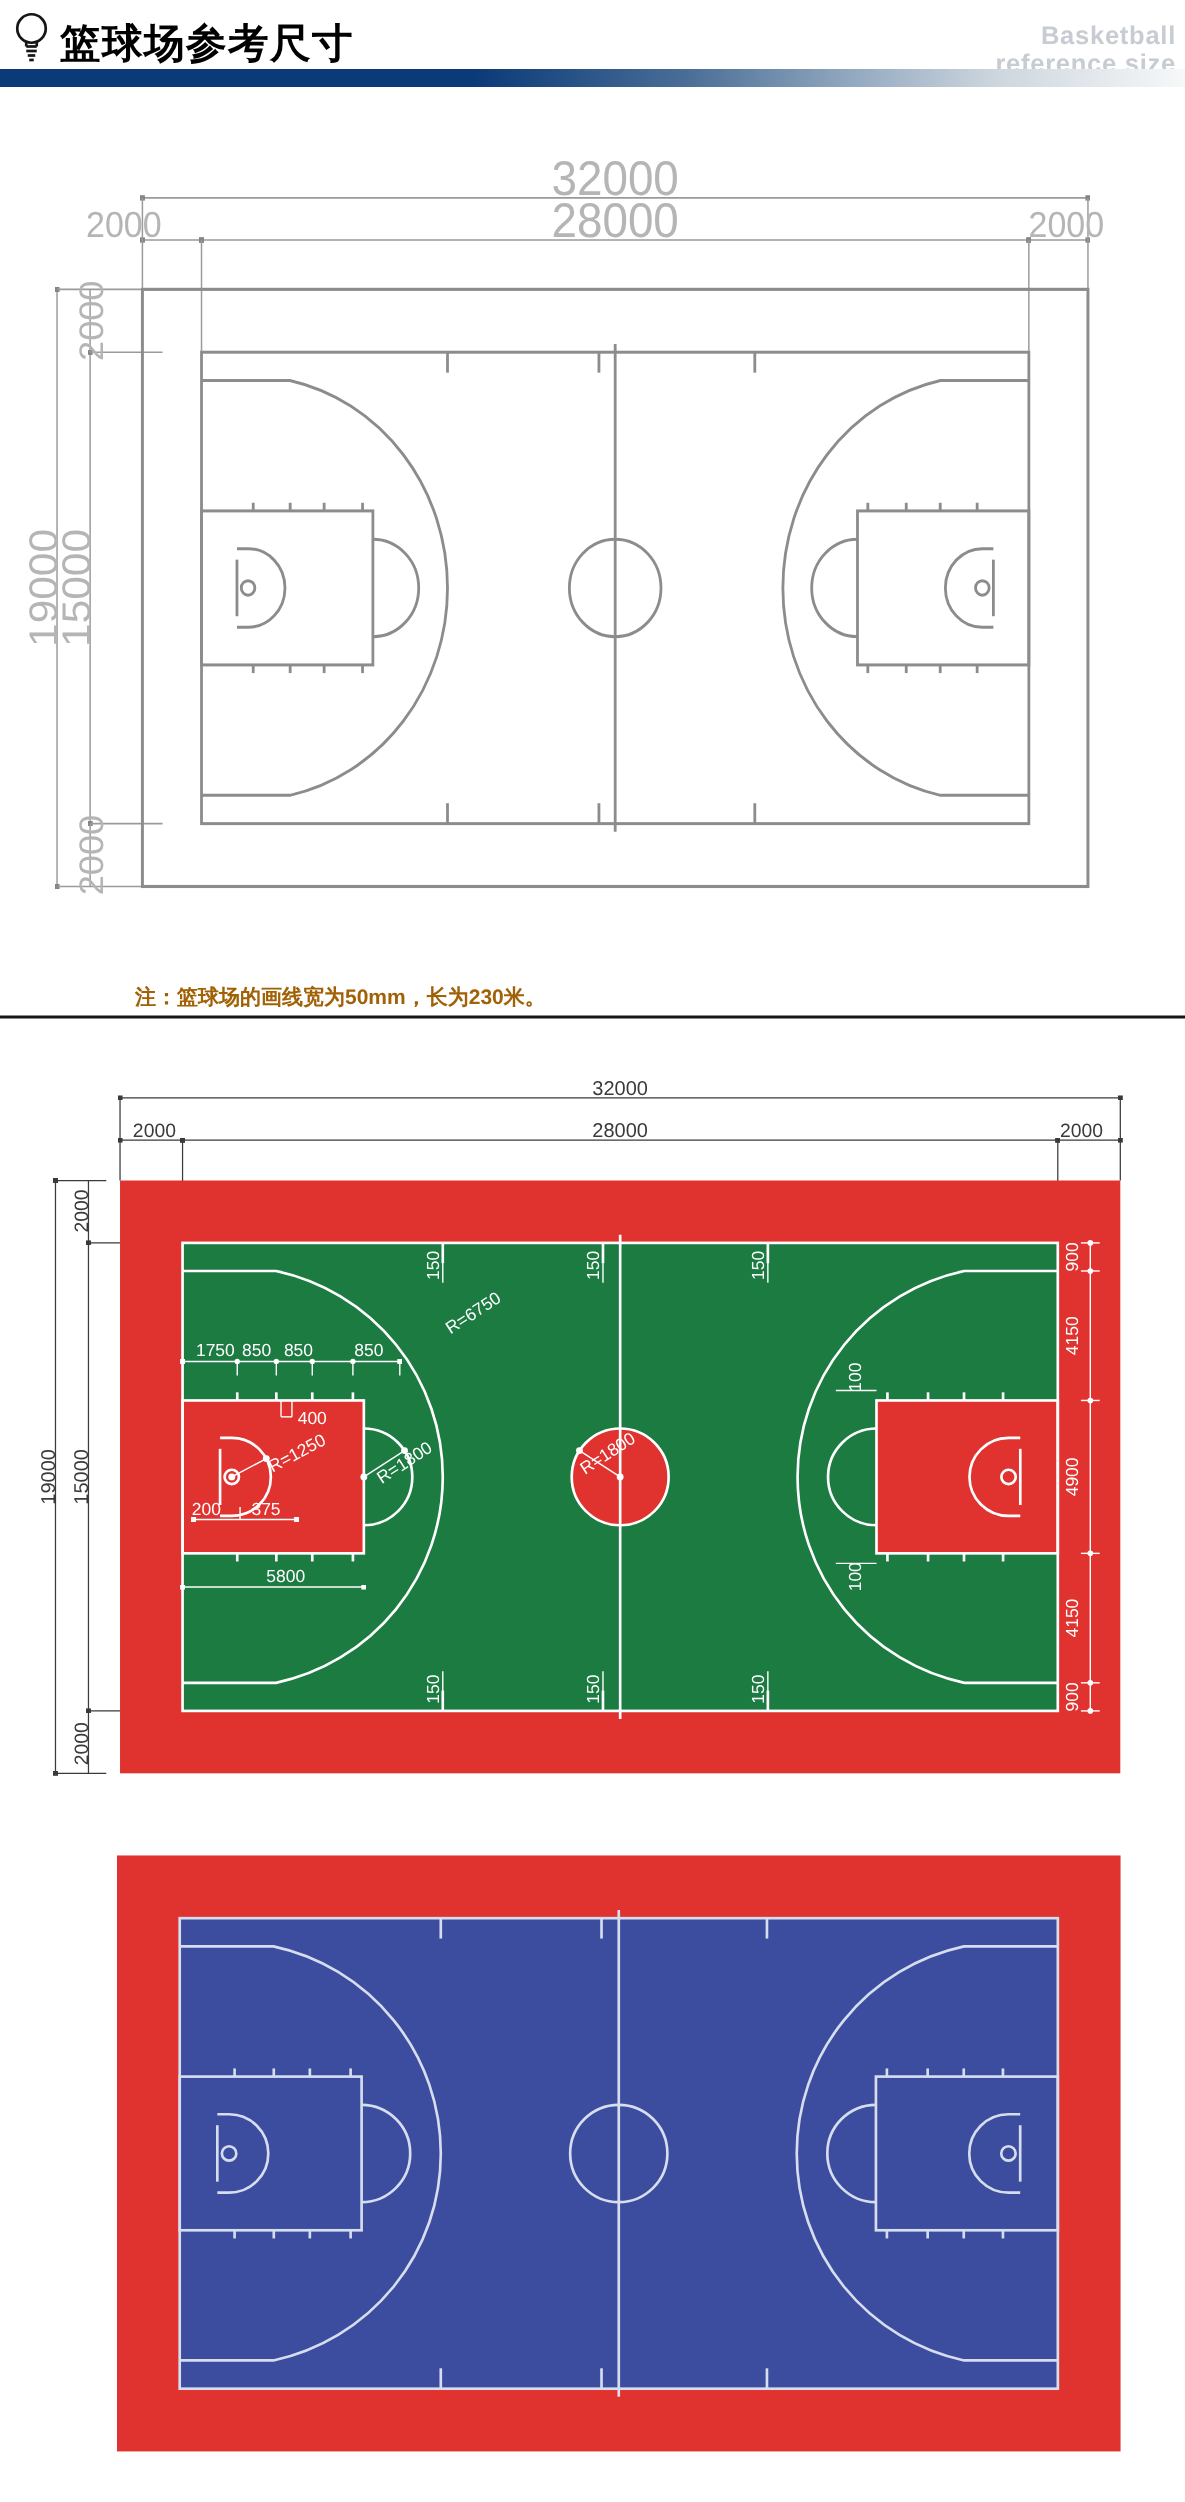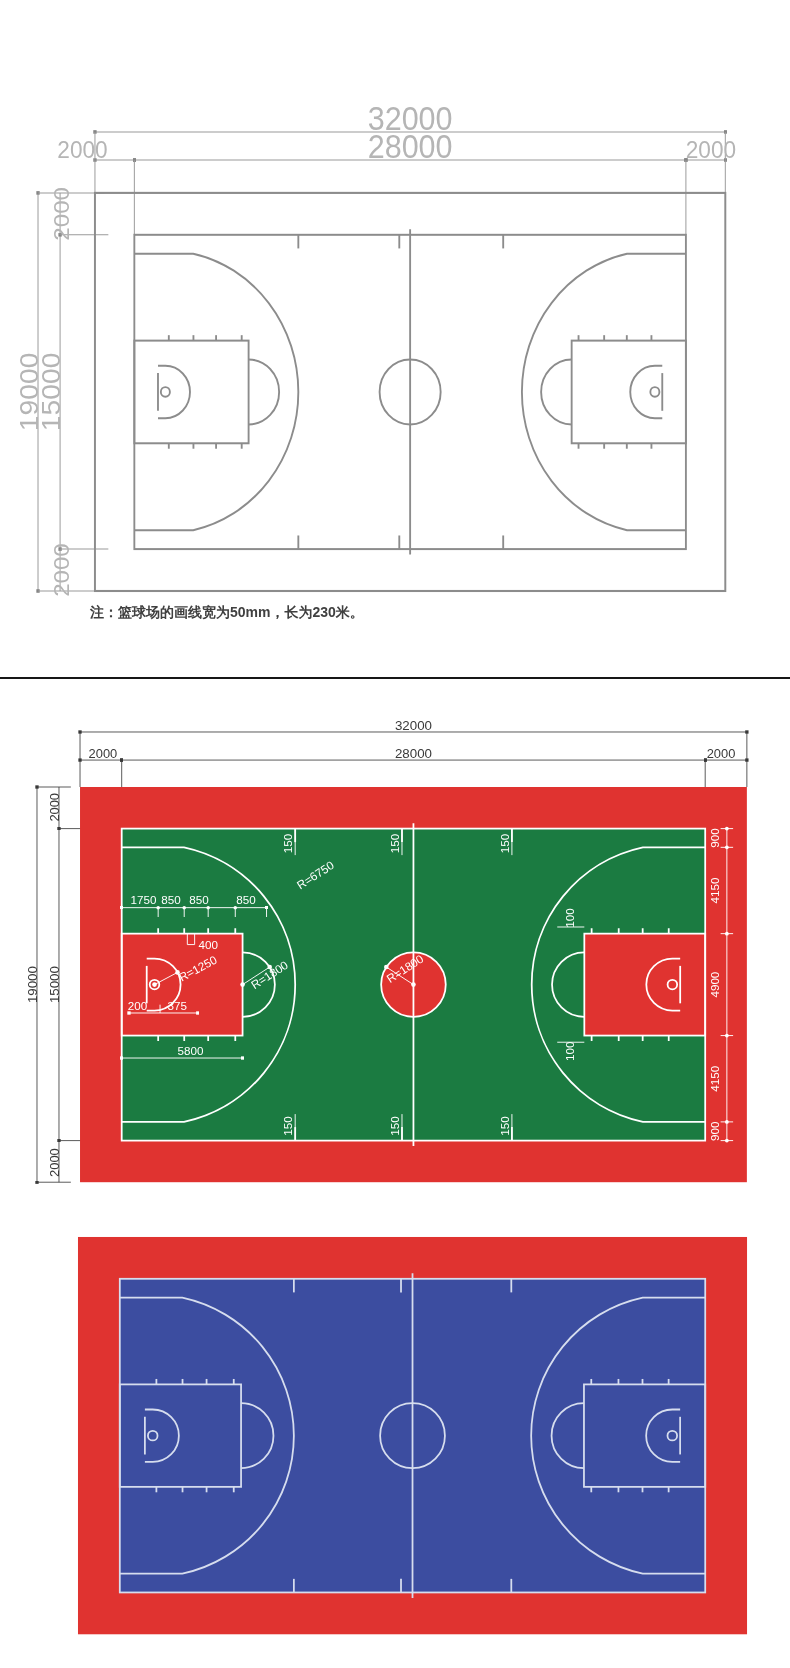--- a/index.html
+++ b/index.html
@@ -5,21 +5,21 @@
   *{margin:0;padding:0;box-sizing:border-box}
   html,body{width:790px;height:1668px}
   body{position:relative;background:#fff;font-family:"Liberation Sans",sans-serif;overflow:hidden}
   .page{position:absolute;inset:0}
   header{position:absolute;top:0;left:0;right:0;height:62px}
   .bulb{position:absolute;left:8px;top:6px;width:26px;height:38px}
   .title{position:absolute;left:40px;top:11px;font-size:27px;font-weight:bold;color:#000;letter-spacing:1px;white-space:nowrap}
   .bar{position:absolute;top:46px;left:0;width:790px;height:12px;
        background:linear-gradient(90deg,var(--navy_bar) 0%,var(--navy_bar) 40%,#4a6e96 58%,#93a9c0 72%,#cdd6de 84%,#f6f8f9 100%)}
   .ebrand{position:absolute;right:6px;top:14px;text-align:right;font-weight:bold;font-size:17px;line-height:19px;color:#c7ccd2;letter-spacing:.5px}
-  .note{position:absolute;left:90px;top:604px;font-size:14px;font-weight:bold;color:#404040}
+  .note{position:absolute;left:90px;top:656px;font-size:14px;font-weight:bold;color:#a16207}
   .divider{position:absolute;left:0;top:677px;width:790px;height:2px;background:#161616}
   svg.diagram{position:absolute;display:block}
   #d1{left:0;top:85px;width:745px;height:515px}
   #d2{left:0;top:670px;width:760px;height:525px}
   #d3{left:0;top:1210px;width:760px;height:450px}
   svg text{font-family:"Liberation Sans",sans-serif}
   .dl1{stroke:var(--dim_line_gray);stroke-width:50;fill:none}
   .dt1 text{fill:var(--dim_text_gray)}
   .outer1{fill:none;stroke:var(--court_line_gray);stroke-width:100}
   .dl2{stroke:var(--dim_dark);stroke-width:40;fill:none}
@@ -29,20 +29,36 @@
   .wf{fill:#fff;stroke:none}
   .mgf{fill:#858585}
   .mdf{fill:var(--dim_dark)}
   .bulb path,.bulb circle,.bulb line{stroke:#161616;stroke-width:1.8;fill:none}
 </style>
 </head>
 <body>
 
 <div class="page">
 
+  <header>
+    <svg class="bulb" viewBox="0 0 26 38">
+      <circle cx="13" cy="13" r="9.5"></circle>
+      <path d="M9.5 21.5 L9.5 25 M16.5 21.5 L16.5 25"></path>
+      <line x1="9.5" y1="25" x2="16.5" y2="25"></line>
+      <line x1="9.5" y1="28" x2="16.5" y2="28"></line>
+      <line x1="10.5" y1="31" x2="15.5" y2="31"></line>
+      <line x1="11.5" y1="34" x2="14.5" y2="34"></line>
+    </svg>
+    <div class="title">篮球场参考尺寸</div>
+    <div class="ebrand">
+      <div>Basketball</div>
+      <div>reference size</div>
+    </div>
+    <div class="bar"></div>
+  </header>
 
   <svg id="d1" class="diagram" viewBox="0 0 37820 24580" preserveAspectRatio="none">
     <defs>
       <marker id="mg" viewBox="0 0 2 2" refX="1" refY="1" markerWidth="170" markerHeight="170" markerUnits="userSpaceOnUse">
         <rect width="2" height="2" class="mgf"></rect>
       </marker>
     </defs>
 
     <g class="dl1">
       <line x1="4820" y1="2240" x2="36820" y2="2240" marker-start="url(#mg)" marker-end="url(#mg)"></line>

